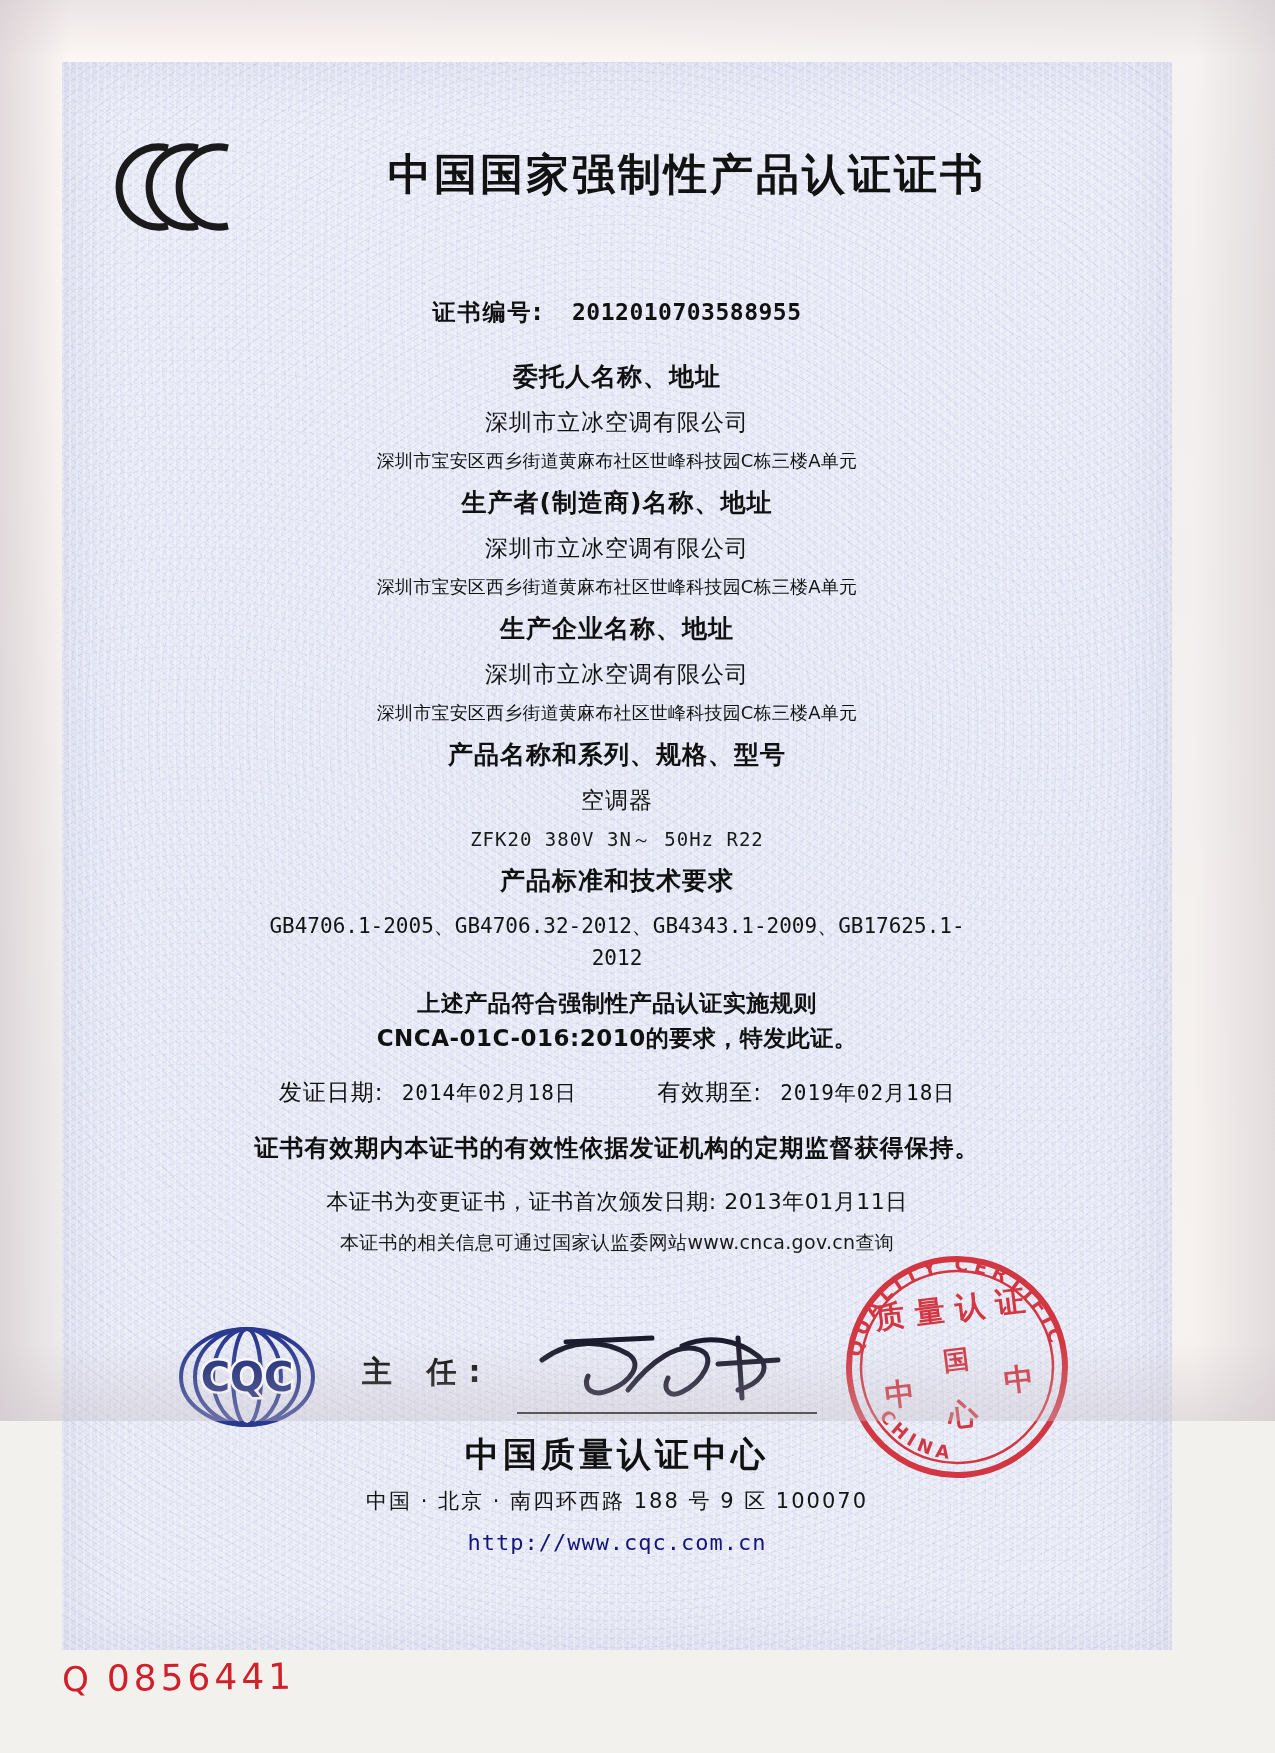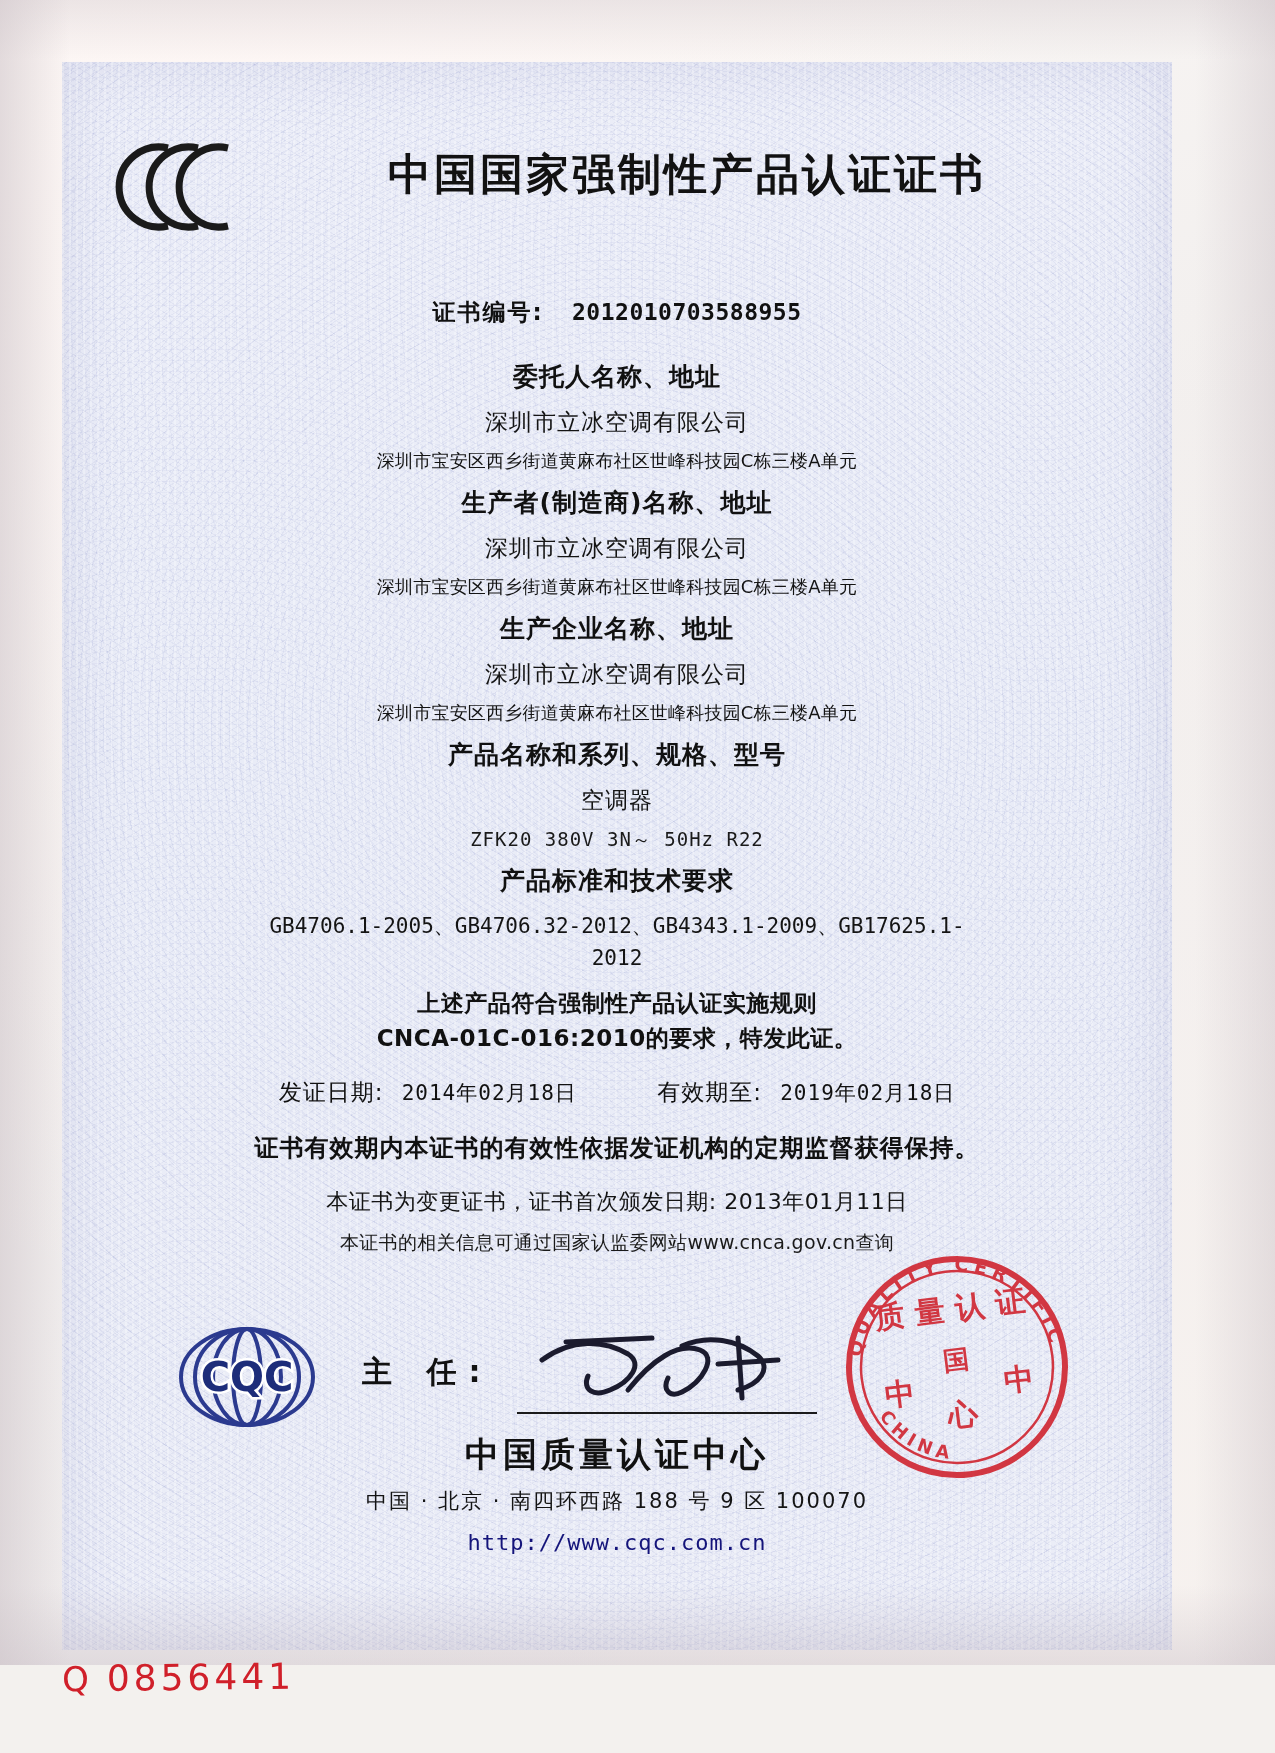--- a/index.html
+++ b/index.html
@@ -6,21 +6,21 @@
   body{
     width:1275px;height:1753px;
     background:#f3f1ee;
     font-family:"Liberation Serif", serif;
     overflow:hidden;
     position:relative;
   }
 
   
   #paper{
-    position:absolute;left:0;top:0;width:1275px;height:1665px;
+    position:absolute;left:0;top:0;width:1275px;height:1421px;
     background:
       radial-gradient(ellipse at 20% 10%, #fdf6f4 0%, rgba(253,246,244,0) 55%),
       radial-gradient(ellipse at 85% 95%, #f7f2ef 0%, rgba(247,242,239,0) 60%),
       linear-gradient(160deg,#fbf8f6 0%,#f2efee 40%,#efeced 100%);
   }
 
   
   #cert{
     position:absolute;
     left:62px;top:62px;width:1110px;height:1588px;

